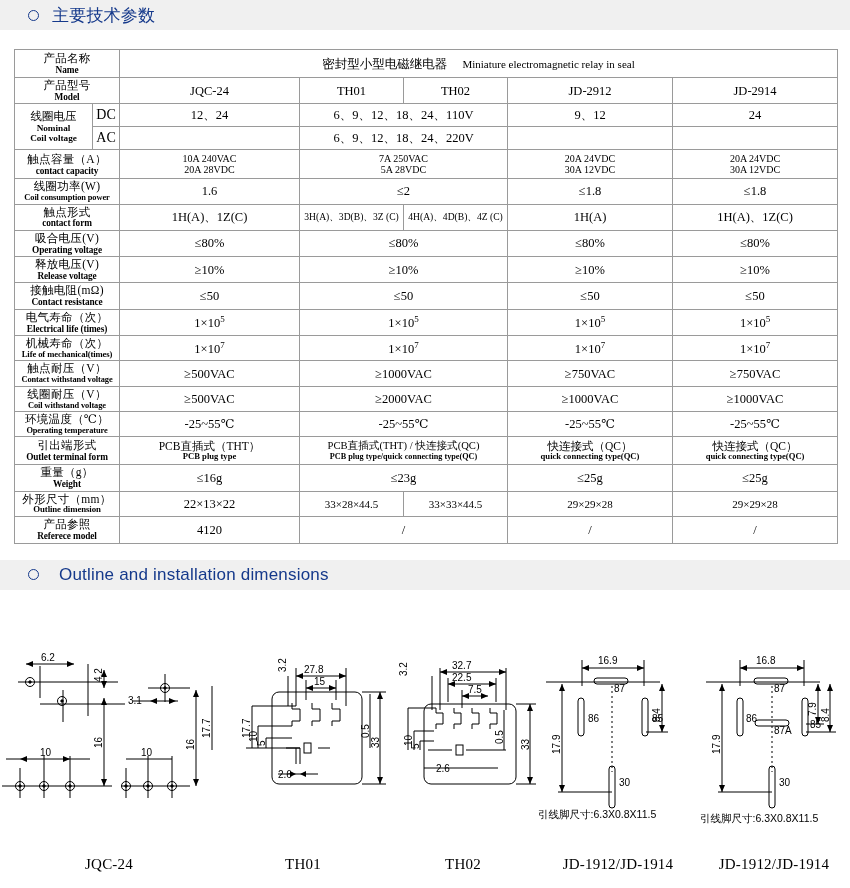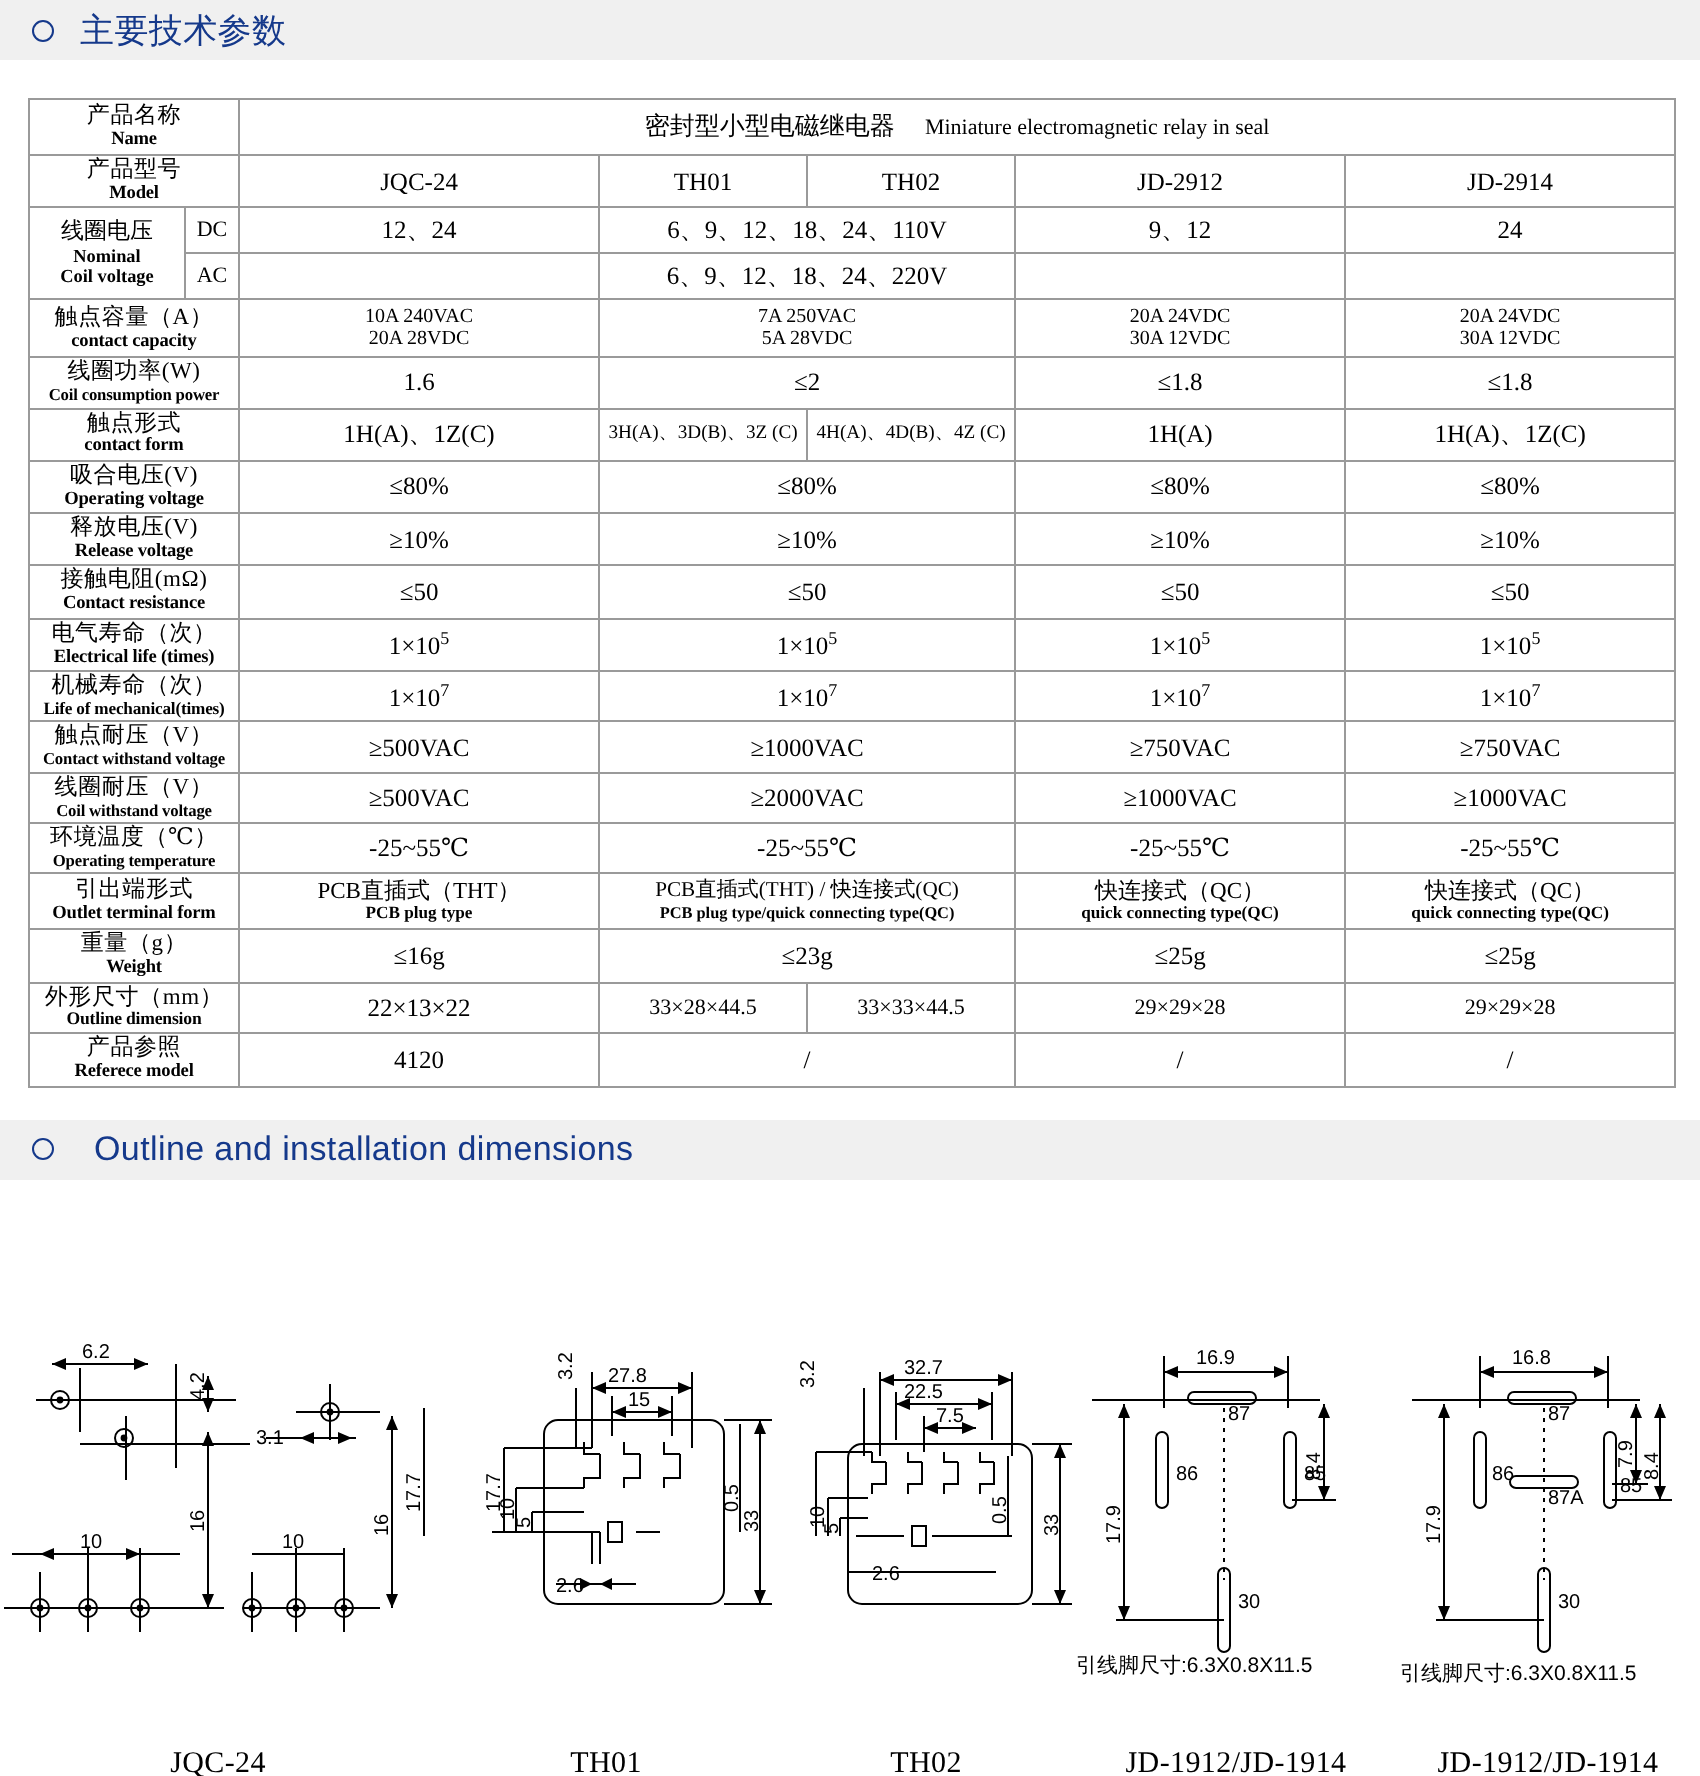--- a/index.html
+++ b/index.html
@@ -11,21 +11,21 @@
     color: #000;
   }
   .page { position: relative; width: 850px; height: 888px; overflow: hidden; }
 
   
   .section-head {
     background: #f0f0f0;
     height: 30px;
     display: flex;
     align-items: center;
-    padding-left: 16px;
+    padding-left: 28px;
     color: #15398b;
     font-family: "Liberation Sans", "DejaVu Sans", sans-serif;
     font-size: 17px;
     letter-spacing: .2px;
   }
   .section-head .bullet {
     width: 11px; height: 11px;
     border: 1.6px solid #15398b;
     border-radius: 50%;
     margin-right: 13px;
@@ -50,28 +50,28 @@
     line-height: 1.12;
   }
   .lbl { font-size: 11px; line-height: 1.12; }
   .lbl .cn { display:block; font-size: 11.5px; letter-spacing: .3px; }
   .lbl .en { display:block; font-size: 9.3px; font-weight: bold; letter-spacing: -.1px;}
   .val { font-size: 12.5px; }
   .val2 { font-size: 10px; line-height: 1.25; }
   .valsm { font-size: 11px; }
   .two .cn { display:block; font-size: 11.5px; }
   .two .en { display:block; font-size: 8.6px; font-weight: bold; }
-  .acdc { font-size: 11px; font-family: "Liberation Serif", serif; }
+  .acdc { font-size: 14px; font-family: "Liberation Serif", serif; }
   .nom { font-size: 11px; line-height: 1.1; }
   .nom .cn { display:block; font-size: 11.5px; }
   .nom .en { display:block; font-size: 9.2px; font-weight: bold; }
   sup { font-size: 72%; vertical-align: super; }
 
   
-  .draw-area { position: relative; height: 200px; margin-top: 74px; }
+  .draw-area { position: relative; height: 200px; margin-top: 56px; }
   .caption-row {
     display: flex; margin-top: 10px;
     font-size: 15px; letter-spacing: .2px;
   }
   .caption-row > div { text-align: center; }
   .cap-a { width: 218px; }
   .cap-b { width: 170px; }
   .cap-c { width: 150px; }
   .cap-d { width: 160px; }
   .cap-e { width: 152px; }

